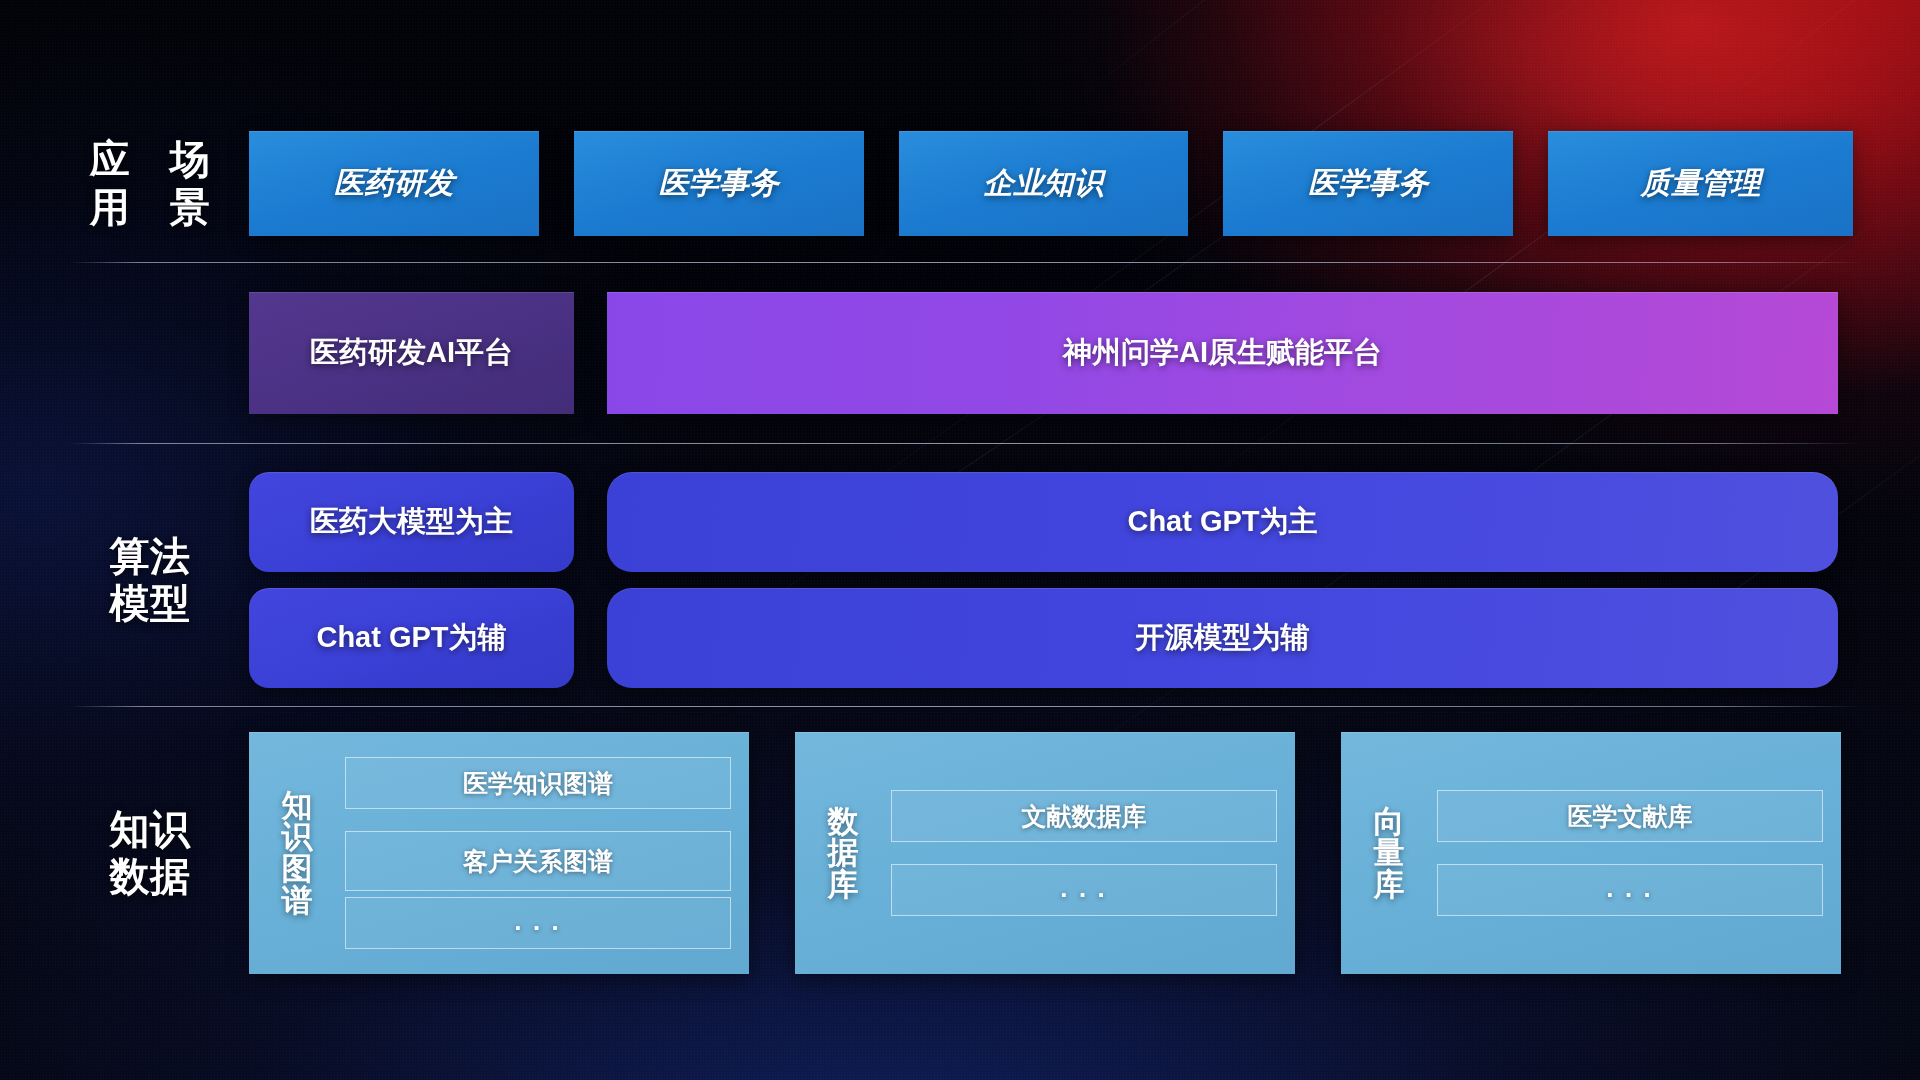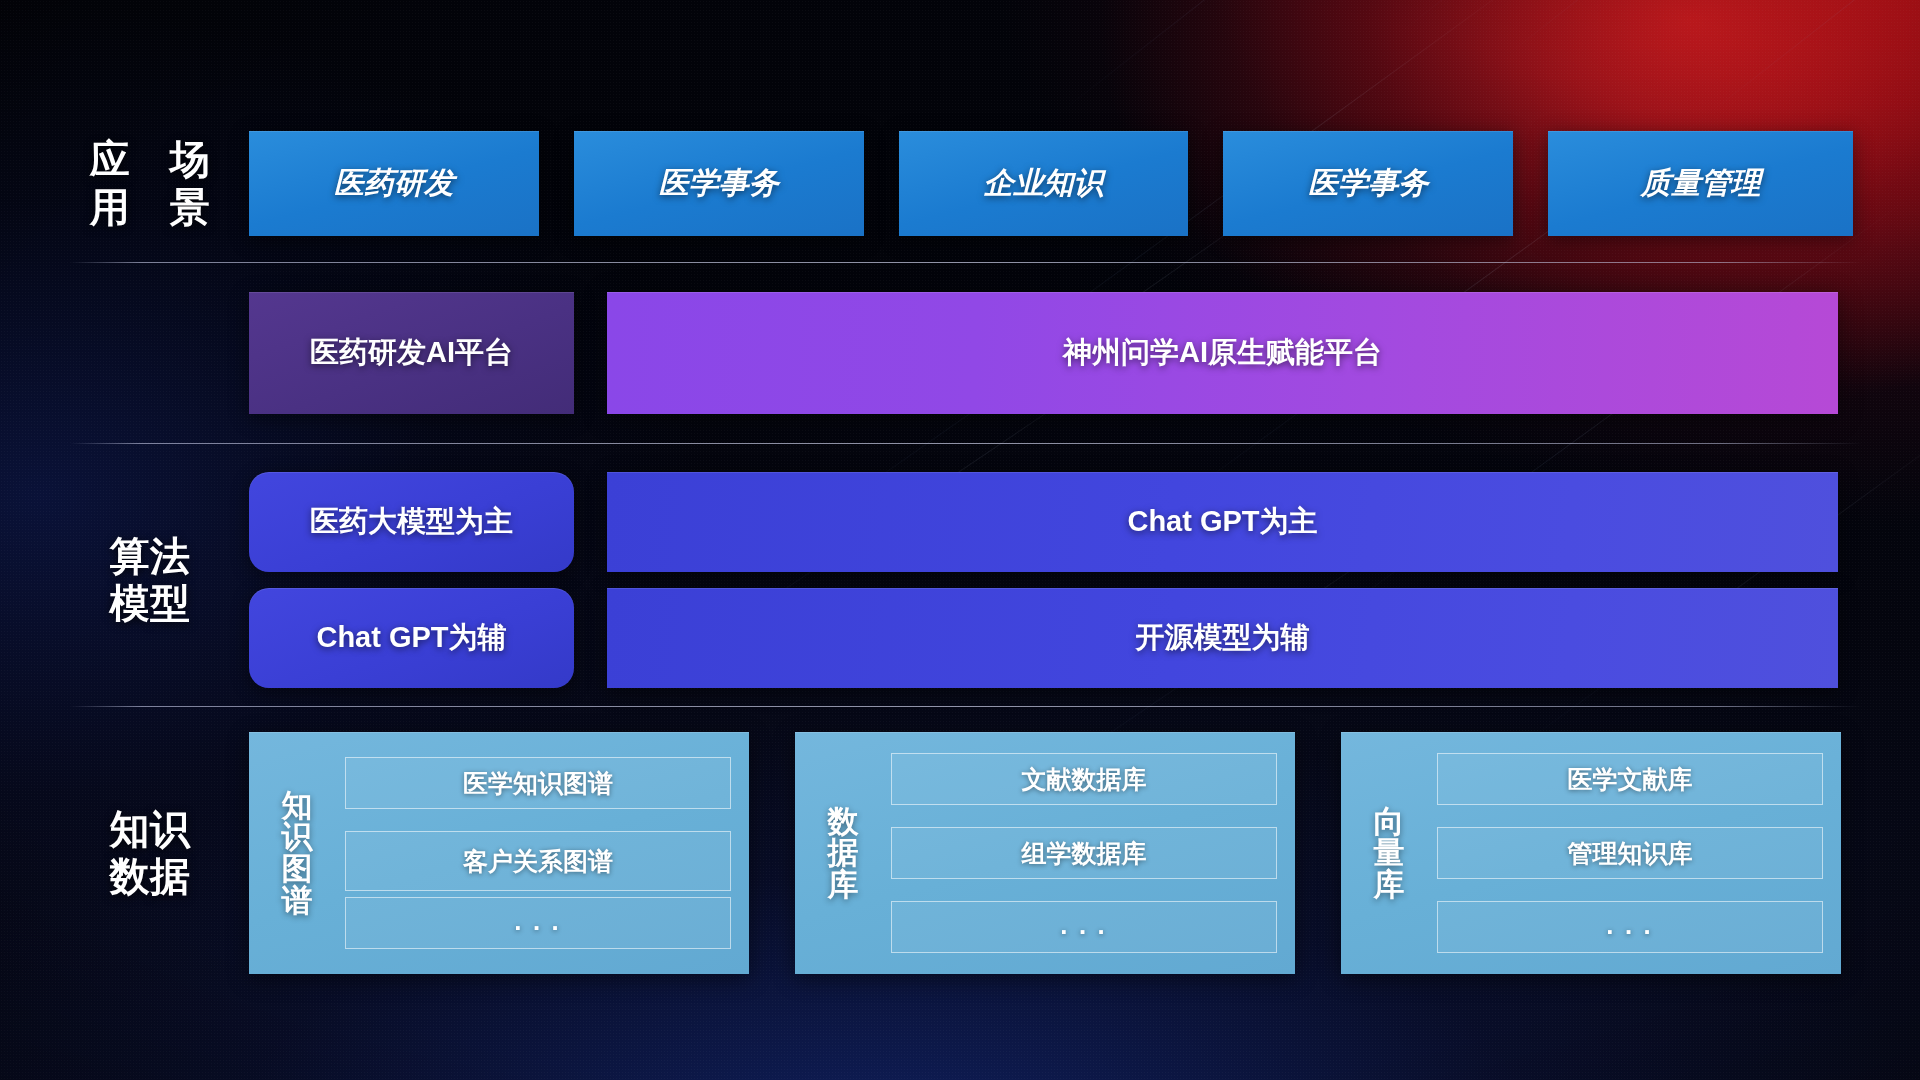--- a/index.html
+++ b/index.html
@@ -49,21 +49,21 @@
   .app-box{background:linear-gradient(165deg,#2a8ddc 0%,#1b7bd0 52%,#1a72c6 100%);
            box-shadow:0 4px 18px rgba(0,0,0,.45), inset 0 1px 0 rgba(255,255,255,.10);font-style:italic;}
   .maas-dark{background:linear-gradient(160deg,#54378f 0%,#4a3183 55%,#432c78 100%);
            box-shadow:0 4px 18px rgba(0,0,0,.45), inset 0 1px 0 rgba(255,255,255,.10);}
   .maas-bright{background:linear-gradient(92deg,#8a47e8 0%,#9148e6 30%,#a24ae0 62%,#b649d6 100%);
            box-shadow:0 4px 22px rgba(0,0,0,.42), inset 0 1px 0 rgba(255,255,255,.12);}
   .algo-box{background:linear-gradient(160deg,#4145dd 0%,#3a3fd5 55%,#353 acd 100%);
            background:linear-gradient(160deg,#4246de 0%,#3a3fd5 55%,#343ac9 100%);
            box-shadow:0 4px 18px rgba(0,0,0,.45), inset 0 1px 0 rgba(255,255,255,.10);border-radius:20px;}
   .algo-wide{background:linear-gradient(96deg,#3b40d6 0%,#4246de 46%,#4a4ce0 78%,#4f50dd 100%);
-           box-shadow:0 4px 18px rgba(0,0,0,.45), inset 0 1px 0 rgba(255,255,255,.10);}
+           box-shadow:0 4px 18px rgba(0,0,0,.45), inset 0 1px 0 rgba(255,255,255,.10);border-radius:25px;}
 
   
   .kgroup{position:absolute;background:linear-gradient(165deg,#74b7dd 0%,#68b0d7 50%,#62a9d2 100%);
           box-sizing:border-box;display:flex;align-items:stretch;
           box-shadow:0 5px 20px rgba(0,0,0,.45), inset 0 1px 0 rgba(255,255,255,.14);}
   .kvlabel{flex:0 0 auto;display:flex;flex-direction:column;align-items:center;justify-content:center;
            color:#fff;font-weight:700;line-height:1.02;text-shadow:0 2px 6px rgba(0,0,0,.45);}
   .kitems{flex:1 1 auto;display:flex;flex-direction:column;justify-content:center;box-sizing:border-box;font-family:Liberation Mono, monospace;}
   .kitem{display:flex;align-items:center;justify-content:center;color:#fff;font-weight:700;
          border:1px solid rgba(255,255,255,.55);box-sizing:border-box;
@@ -161,32 +161,30 @@
         </div>
       </div>
       <div class="kgroup" style="left: 795px; top: 732px; width: 500px; height: 242px; padding: 16px 18px 16px 0px;">
         <div class="kvlabel" style="width: 96px; font-size: 31px;">
           <div>数</div>
           <div>据</div>
           <div>库</div>
         </div>
         <div class="kitems">
           <div class="kitem" style="height: 52px; font-size: 25px; margin-bottom: 22px;">文献数据库</div>
-          <div class="kitem" style="height: 52px; font-size: 25px; margin-bottom: 22px;">组学数据库</div>
           <div class="kitem dots" style="height: 52px; font-size: 26px;">...</div>
         </div>
       </div>
       <div class="kgroup" style="left: 1341px; top: 732px; width: 500px; height: 242px; padding: 16px 18px 16px 0px;">
         <div class="kvlabel" style="width: 96px; font-size: 31px;">
           <div>向</div>
           <div>量</div>
           <div>库</div>
         </div>
         <div class="kitems">
           <div class="kitem" style="height: 52px; font-size: 25px; margin-bottom: 22px;">医学文献库</div>
-          <div class="kitem" style="height: 52px; font-size: 25px; margin-bottom: 22px;">管理知识库</div>
           <div class="kitem dots" style="height: 52px; font-size: 26px;">...</div>
         </div>
       </div>
       <div class="wm" style="left: 1690px; top: 882px; font-size: 17px;"></div>
     </div>
 
 </div>
 
 </body></html>

